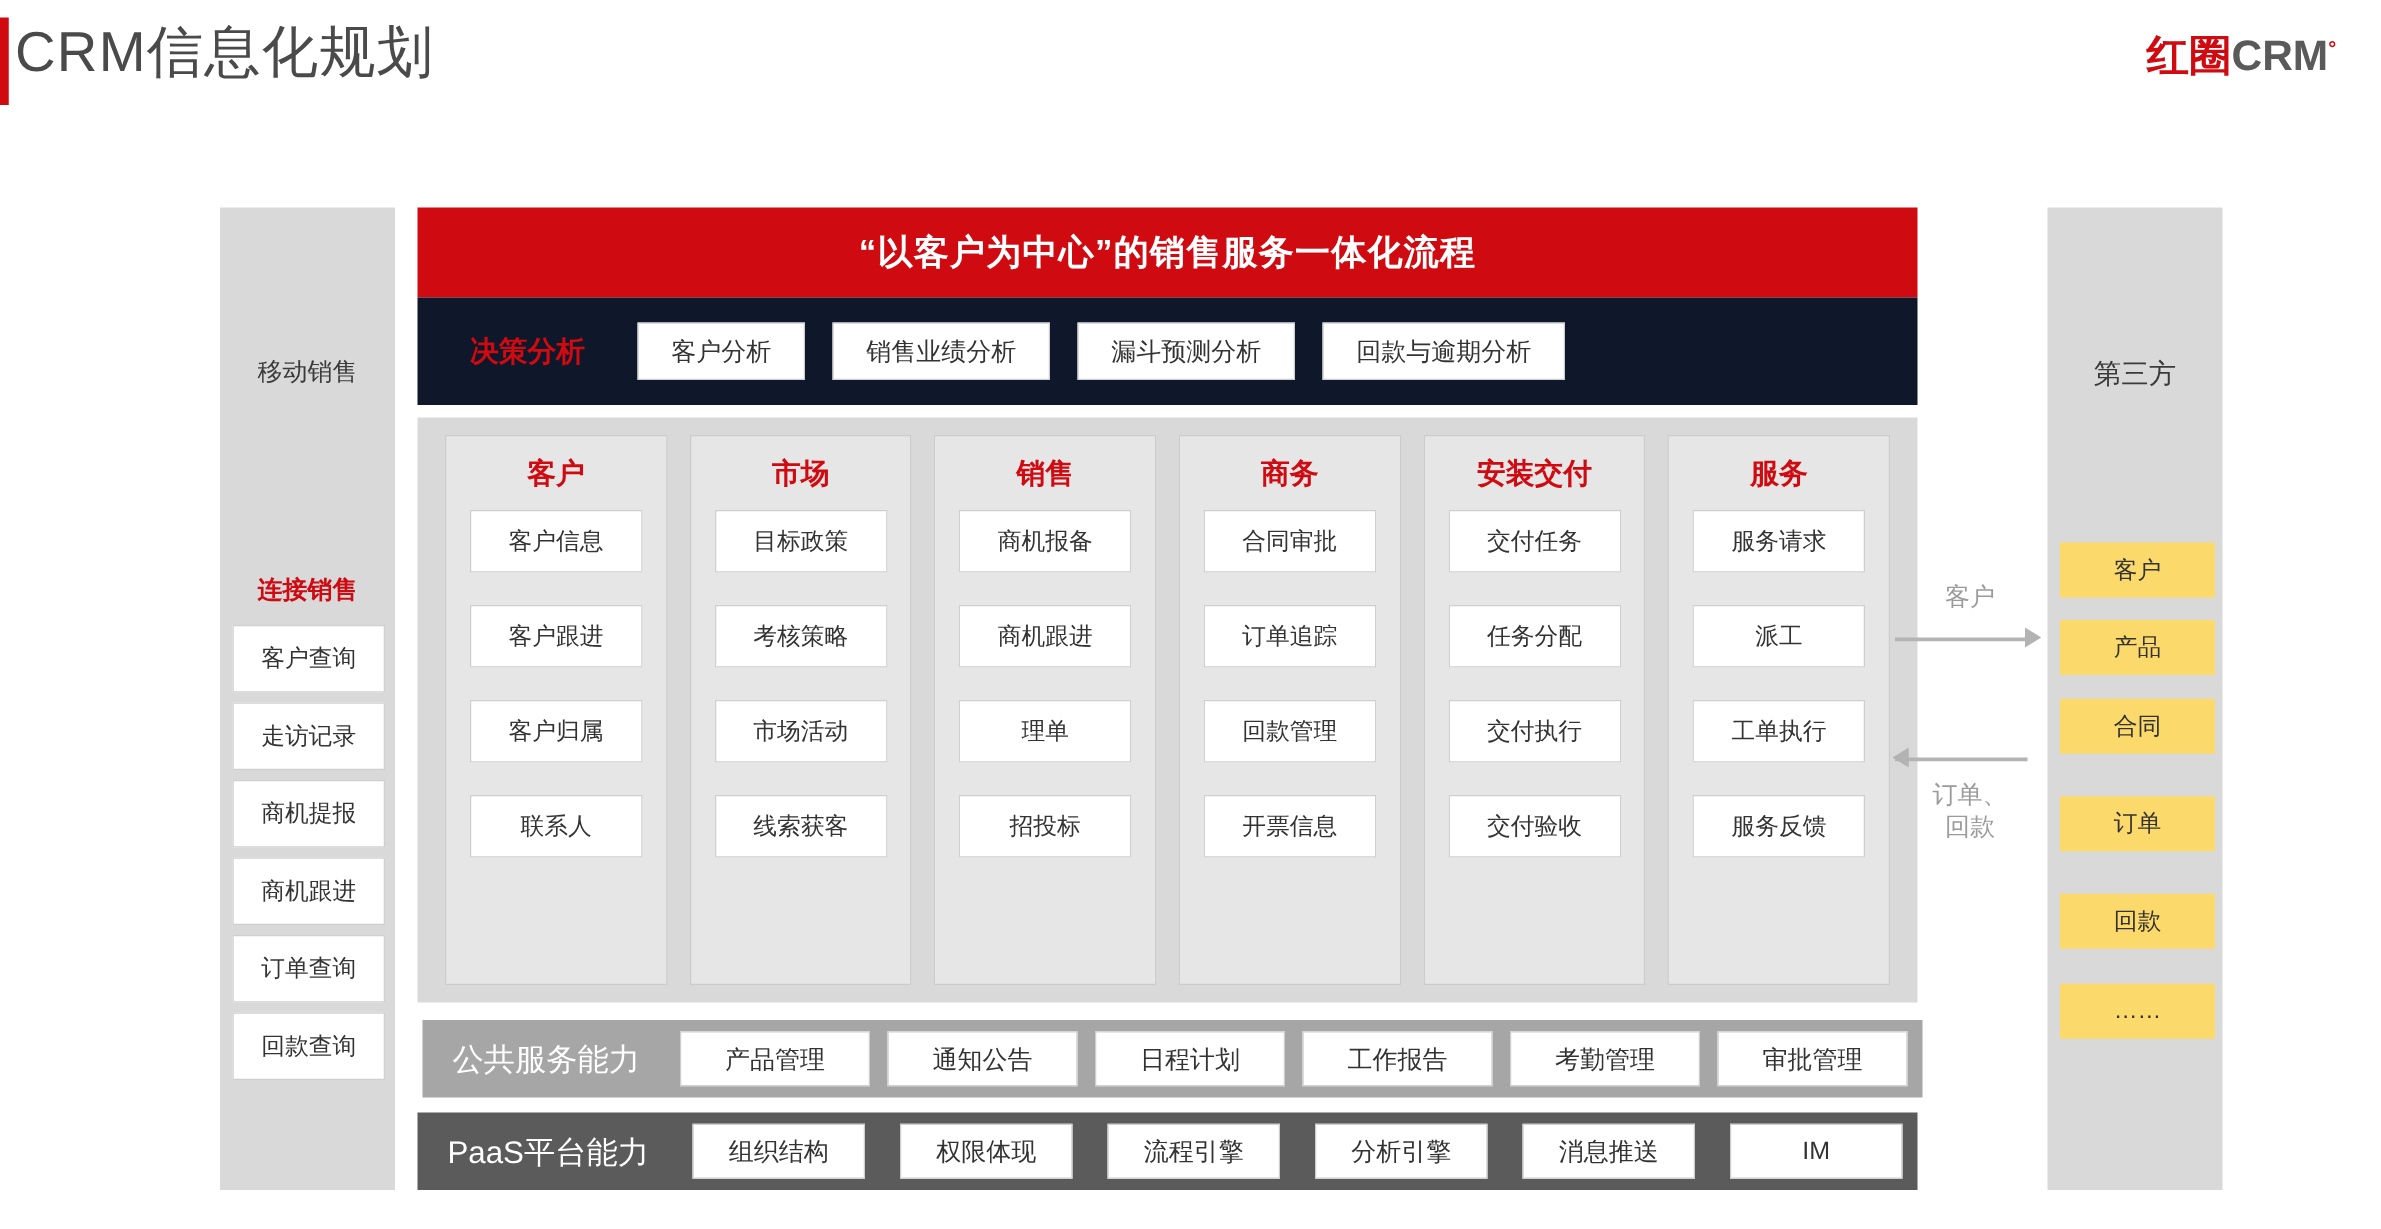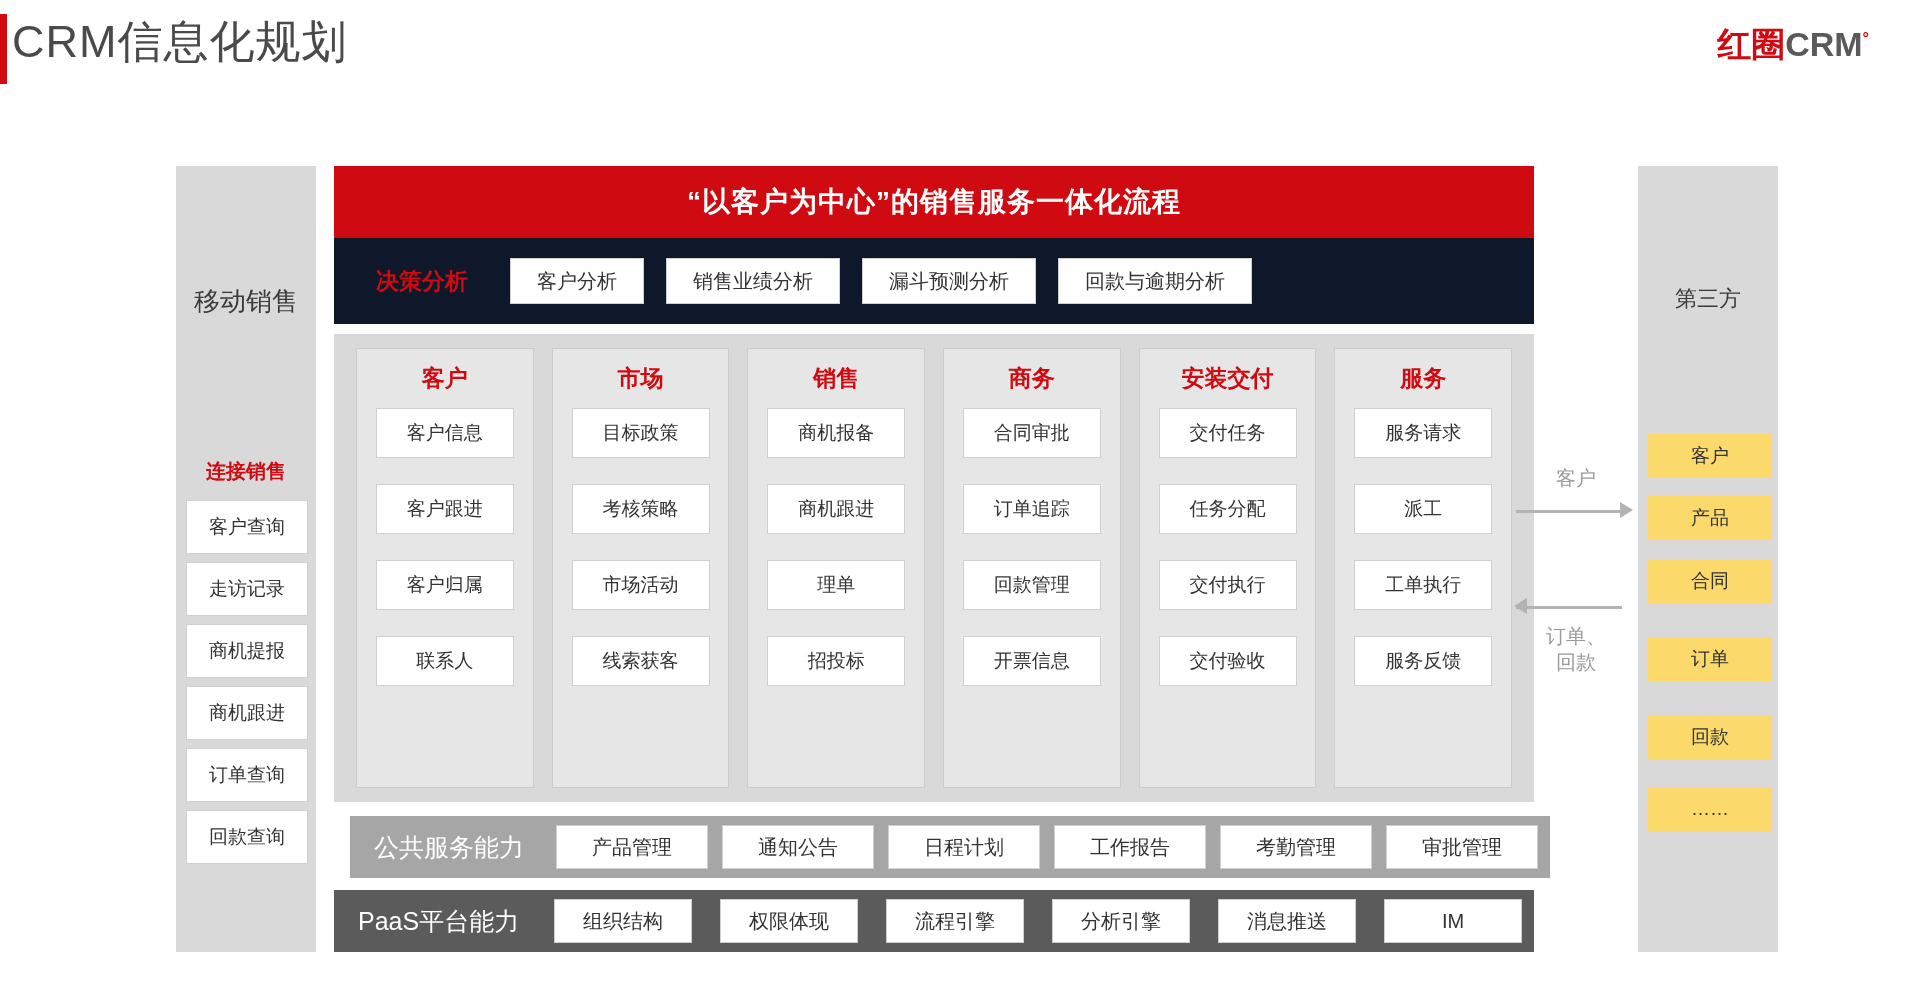--- a/index.html
+++ b/index.html
@@ -71,21 +71,21 @@
     width: 140px;
     height: 786px;
     background: #d9d9d9;
   }
   .left-title {
     position: absolute;
     left: 176px;
     top: 180px;
     width: 140px;
     text-align: center;
-    font-size: 26px;
+    font-size: 20px;
     color: #3b3b3b;
   }
   .left-sub {
     position: absolute;
     left: 176px;
     top: 342px;
     width: 140px;
     text-align: center;
     font-size: 20px;
     color: #cf0a10;
@@ -198,21 +198,21 @@
     font-size: 19px;
     color: #333;
     display: flex;
     align-items: center;
     justify-content: center;
     margin-bottom: 26px;
   }
 
   .service-row {
     position: absolute;
-    left: 16px;
+    left: 4px;
     top: 650px;
     width: 1200px;
     height: 62px;
     background: #a6a6a6;
     display: flex;
     align-items: center;
     padding: 0 12px;
     box-sizing: border-box;
     gap: 14px;
   }

